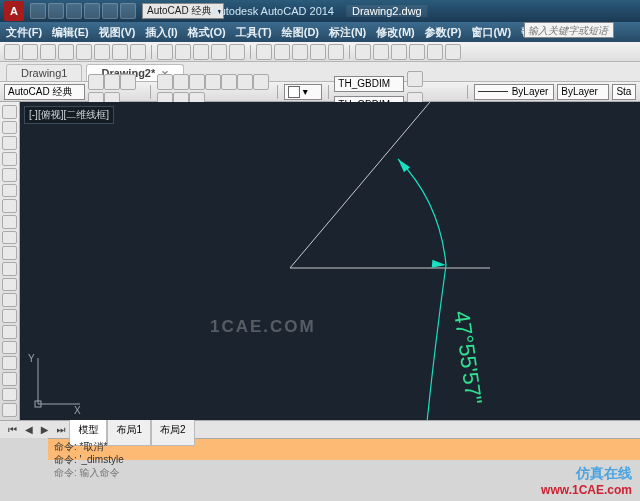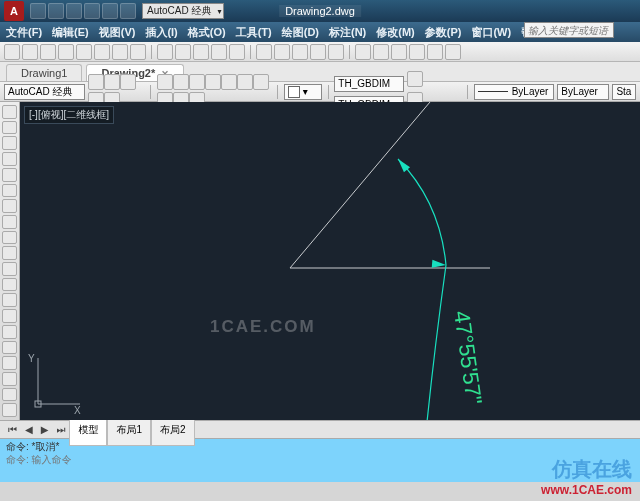--- a/index.html
+++ b/index.html
@@ -34,42 +34,43 @@
   .canvas { flex:1; background:#1a232e; position:relative; overflow:hidden;}
   .vplabel { position:absolute; top:4px; left:4px; color:#cfd6db; font-size:10px; background:rgba(0,0,0,0.2); padding:1px 4px; border:1px solid #3a4a5a;}
   .watermark { position:absolute; top:215px; left:190px; color:rgba(200,200,200,0.35); font-size:17px; font-weight:bold; letter-spacing:2px;}
   .ucs { position:absolute; bottom:6px; left:10px; color:#9ba4ac; font-size:10px;}
   .ucs .ylab{position:absolute; bottom:50px; left:-2px;}
   .ucs .xlab{position:absolute; bottom:-2px; left:44px;}
   .bottabs { height:18px; background:#e4e4e4; border-top:1px solid #aaa; display:flex; align-items:center; padding:0 4px; gap:0; font-size:10px;}
   .bottabs .bt { padding:8px 8px; border:1px solid #bbb; background:#efefef;}
   .bottabs .bt.active{background:#fff;}
   .bottabs .nav{ padding:0 4px; color:#444;}
-  .cmd { height:44px; background:#7dd3fc; border-top:1px solid #aaa; font-size:10px; color:#333; padding:1px 6px; line-height:13px;}
+  .cmd { height:22px; background:#fdba74; border-top:1px solid #aaa; font-size:10px; color:#333; padding:1px 6px; line-height:13px;margin-left:48px;}
   .cmd input { width:100%; border:none; background:transparent; font-size:10px; color:#555;}
   .wm2 { position:absolute; right:8px; bottom:4px; text-align:right; pointer-events:none;}
-  .wm2 .a{color:#4aa3e0; font-size:20px; font-weight:bold;}
+  .wm2 .a{color:#4aa3e0; font-size:14px; font-weight:bold;}
   .wm2 .b{color:#c23; font-size:12px; font-weight:bold;}
   .arrowhead { fill:#18e0c0; }
 </style>
 </head>
 <body>
 
 <div class="titlebar">
   <div class="logo">A</div>
   <div class="qat" id="qat">
       <div class="ico"></div>
       <div class="ico"></div>
       <div class="ico"></div>
       <div class="ico"></div>
       <div class="ico"></div>
       <div class="ico"></div>
     </div>
   <div class="wspace">AutoCAD 经典</div>
   <div class="titlecenter">
+    <span class="app">Autodesk AutoCAD 2014</span>
     <span class="doc">Drawing2.dwg</span>
   </div>
   <input class="kw" placeholder="输入关键字或短语" style="">
 </div>
 
 <div class="menubar" id="menubar">
     <span>文件(F)</span>
     <span>编辑(E)</span>
     <span>视图(V)</span>
     <span>插入(I)</span>
@@ -192,19 +193,20 @@
     <span class="nav">◀</span>
     <span class="nav">▶</span>
     <span class="nav">⏭</span>
     <span class="bt active">模型</span>
     <span class="bt">布局1</span>
     <span class="bt">布局2</span>
   </div>
 
 <div class="cmd">
   <div>命令: *取消*</div>
+  <div>命令: '_dimstyle</div>
   <input placeholder="命令: 输入命令" style="">
 </div>
 
 <div class="wm2">
   <div class="a">仿真在线</div>
   <div class="b">www.1CAE.com</div>
 </div>
 
 </body></html>

